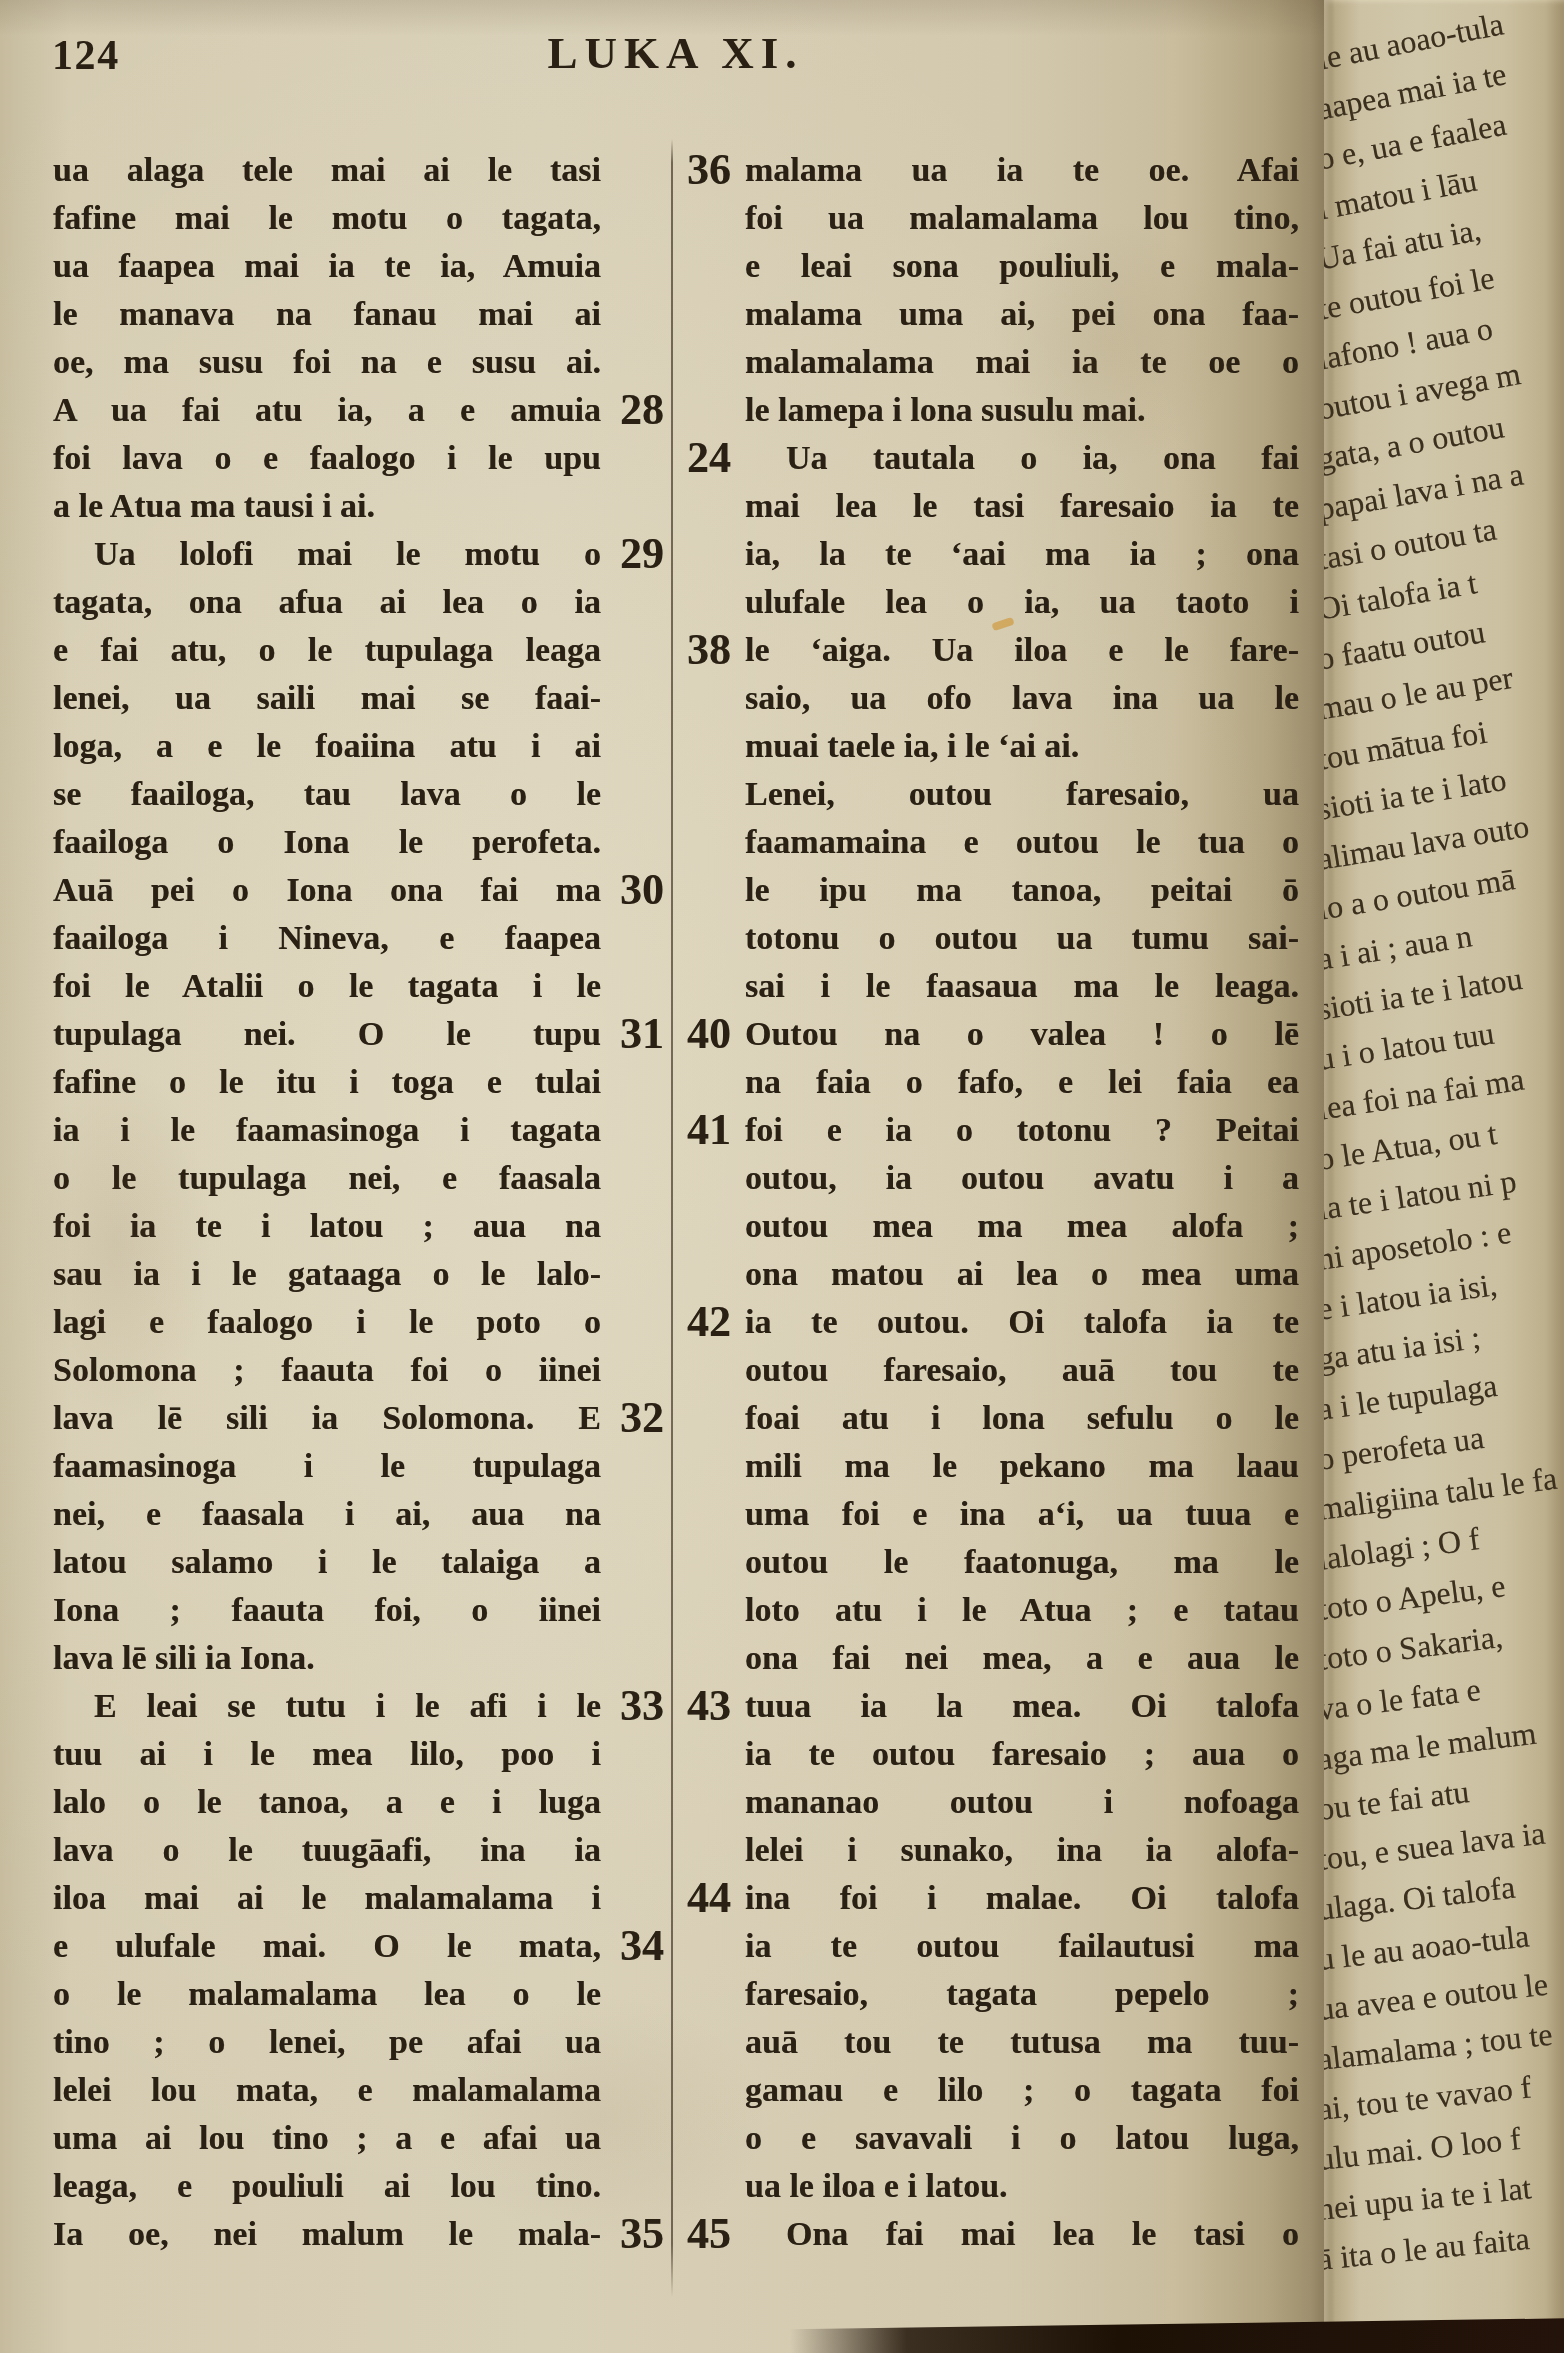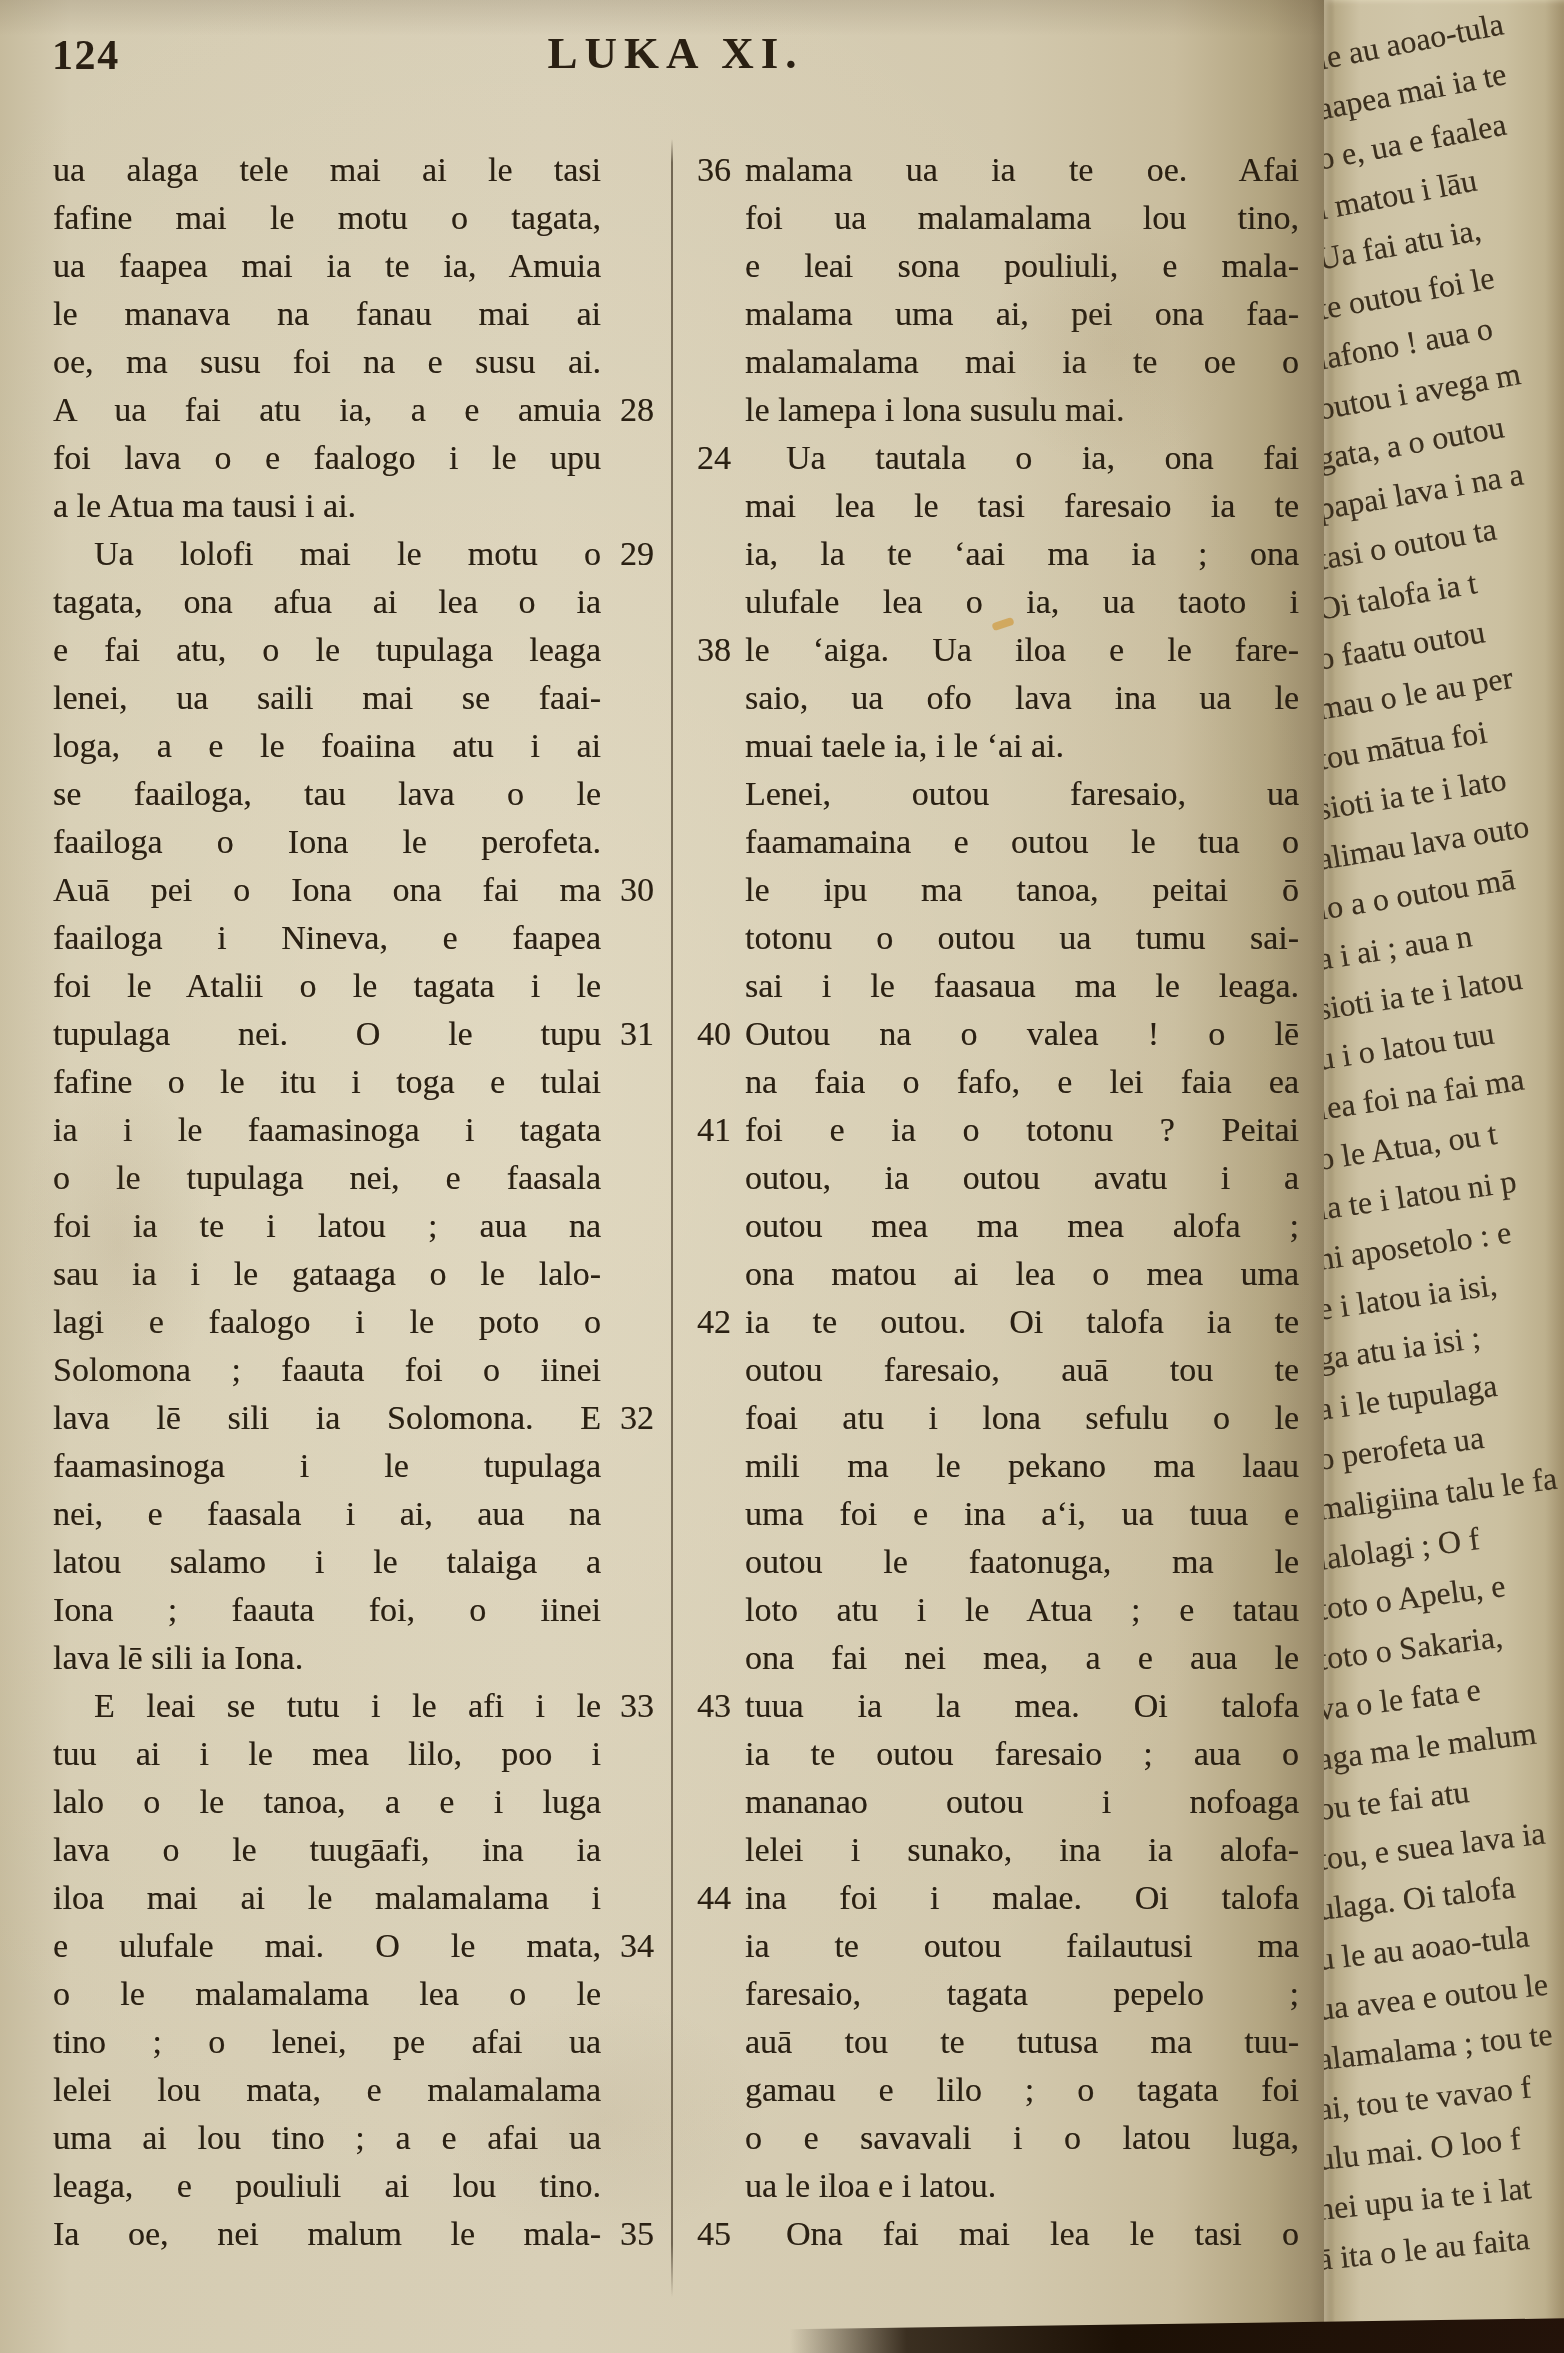--- a/index.html
+++ b/index.html
@@ -20,27 +20,27 @@
   .page-number {
     position:absolute; left:52px; top:31px;
     font-size:42px; font-weight:600; letter-spacing:1.6px;
   }
   .running-title {
     position:absolute; left:52px; top:27px; width:1247px; text-align:center;
     font-size:45px; font-weight:700; letter-spacing:7px;
   }
   
   .col { position:absolute; top:146px; font-size:34px; line-height:48px;
-         text-shadow:0.2px 0.2px 0.5px rgba(38,28,14,.45); }
+         text-shadow:0.2px 0.2px 0.5px rgba(38,28,14,.45);font-weight:bold; }
   .col-left  { left:53px;  width:548px; }
   .col-right { left:745px; width:554px; }
   .line { position:relative; height:48px; text-align:justify; text-align-last:justify; }
   .line.short { text-align-last:left; }
   .line.indent .txt { padding-left:41px; }
-  .verse { position:absolute; top:0; font-size:34px; }
+  .verse { position:absolute; top:0; font-size:44px; }
   .col-left  .verse { left:100%;  margin-left:19px; }
   .col-right .verse { right:100%; margin-right:14px; }
   .divider {
     position:absolute; left:671px; top:139px; width:2.3px; height:2158px;
     background:linear-gradient(180deg, rgba(50,38,22,0), rgba(50,38,22,.62) 23.5px, rgba(50,38,22,.62) 2105px, rgba(50,38,22,0));
   }
   
   .edge-strip {
     position:absolute; left:1324px; top:0; width:241px; height:2354px; overflow:hidden;
     background:linear-gradient(90deg,#81704f 0,#b7aa87 11px,#cdc2a4 36px,#d0c6a9 94px,#cbc0a0 180px,#bdb08d 221px,#9f8e6a 241px);

